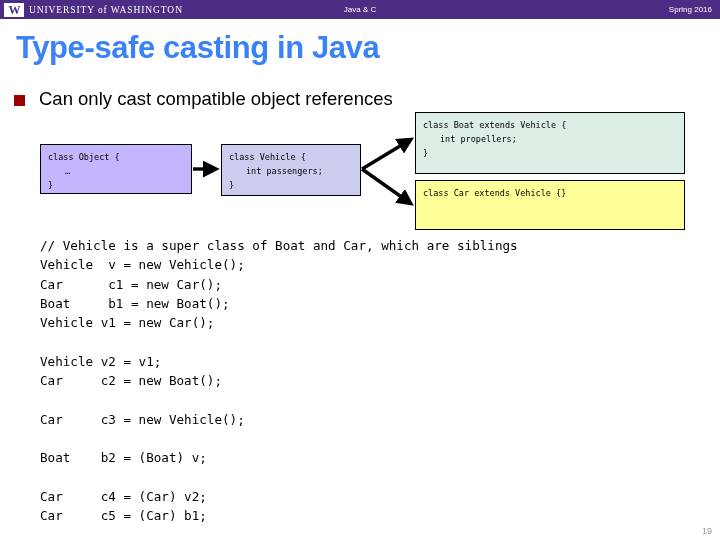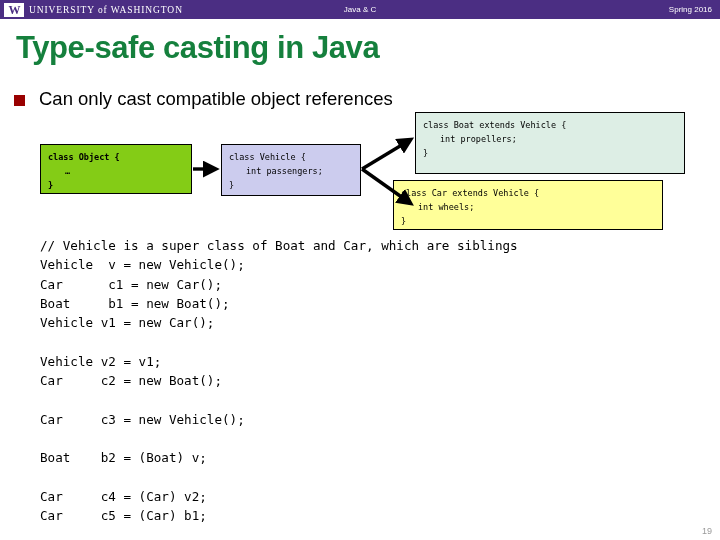--- a/index.html
+++ b/index.html
@@ -46,21 +46,21 @@
     font-size: 8px;
   }
   #header-term {
     position: absolute; right: 8px; top: 0; height: 19px;
     line-height: 19px; font-size: 8px;
   }
 
   
   #slide-title {
     position: absolute; left: 16px; top: 30px;
-    font-size: 31px; font-weight: bold; color: #15803d;
+    font-size: 31px; font-weight: bold; color: #3b82f6;
     letter-spacing: -0.4px;
     text-align: right;
   }
   #bullet-row {
     position: absolute; left: 14px; top: 88px;
     display: flex; align-items: flex-start; gap: 14px;
   }
   #bullet-marker {
     width: 11px; height: 11px; background: #990000; margin-top: 7px;
   }
@@ -73,21 +73,21 @@
     font-family: "DejaVu Sans Mono", monospace;
     font-size: 8.5px;
     line-height: 14px;
     color: #000000;
     padding: 5px 7px 4px 7px;
     white-space: pre;
   }
   #box-object  { left: 40px;  top: 144px; width: 152px; height: 50px; background: #f2f2f2; }
   #box-vehicle { left: 221px; top: 144px; width: 140px; height: 52px; background: #ccccee; }
   #box-boat    { left: 415px; top: 112px; width: 270px; height: 62px; background: #ddeee5; }
-  #box-car     { left: 393px; top: 180px; width: 270px; height: 50px; background: #ffff99; }
+  #box-car     { left: 415px; top: 180px; width: 270px; height: 50px; background: #ffff99; }
   .class-box .indent { padding-left: 17px; display: block; }
 
   
   #arrows {
     position: absolute; left: 0; top: 0;
     width: 720px; height: 540px;
     pointer-events: none;
   }
 
   
@@ -120,27 +120,27 @@
   <div id="header-term">Spring 2016</div>
 </div>
 
 <div id="slide-title">Type-safe casting in Java</div>
 
 <div id="bullet-row">
   <div id="bullet-marker" style="background: rgb(153, 0, 0);"></div>
   <div id="bullet-text">Can only cast compatible object references</div>
 </div>
 
-<div class="class-box" id="box-object" style="background: #84cc16; font-weight: bold;"><span>class Object {</span><span class="indent">…</span><span>}</span></div>
+<div class="class-box" id="box-object" style="background: #c4b5fd;"><span>class Object {</span><span class="indent">…</span><span>}</span></div>
 
 <div class="class-box" id="box-vehicle" style="background: rgb(204, 204, 238);"><span>class Vehicle {</span><span class="indent">int passengers;</span><span>}</span></div>
 
 <div class="class-box" id="box-boat" style="background: rgb(221, 238, 229);"><span>class Boat extends Vehicle {</span><span class="indent">int propellers;</span><span>}</span></div>
 
-<div class="class-box" id="box-car" style="background: rgb(255, 255, 153);"><span>class Car extends Vehicle {</span><span class="indent">int wheels;</span><span>}</span></div>
+<div class="class-box" id="box-car" style="background: rgb(255, 255, 153);"><span>class Car extends Vehicle {</span><span>}</span></div>
 
 <svg id="arrows">
   <defs>
     <marker id="ah" markerWidth="5" markerHeight="5" refX="3.6" refY="2.5" orient="auto">
       <path d="M0,0 L5,2.5 L0,5 z" fill="#000000"></path>
     </marker>
   </defs>
   <line x1="193" y1="169" x2="215" y2="169" stroke="#000000" stroke-width="3.4" marker-end="url(#ah)"></line>
   <line x1="362" y1="169" x2="410" y2="140" stroke="#000000" stroke-width="3.4" marker-end="url(#ah)"></line>
   <line x1="362" y1="169" x2="410" y2="203" stroke="#000000" stroke-width="3.4" marker-end="url(#ah)"></line>

